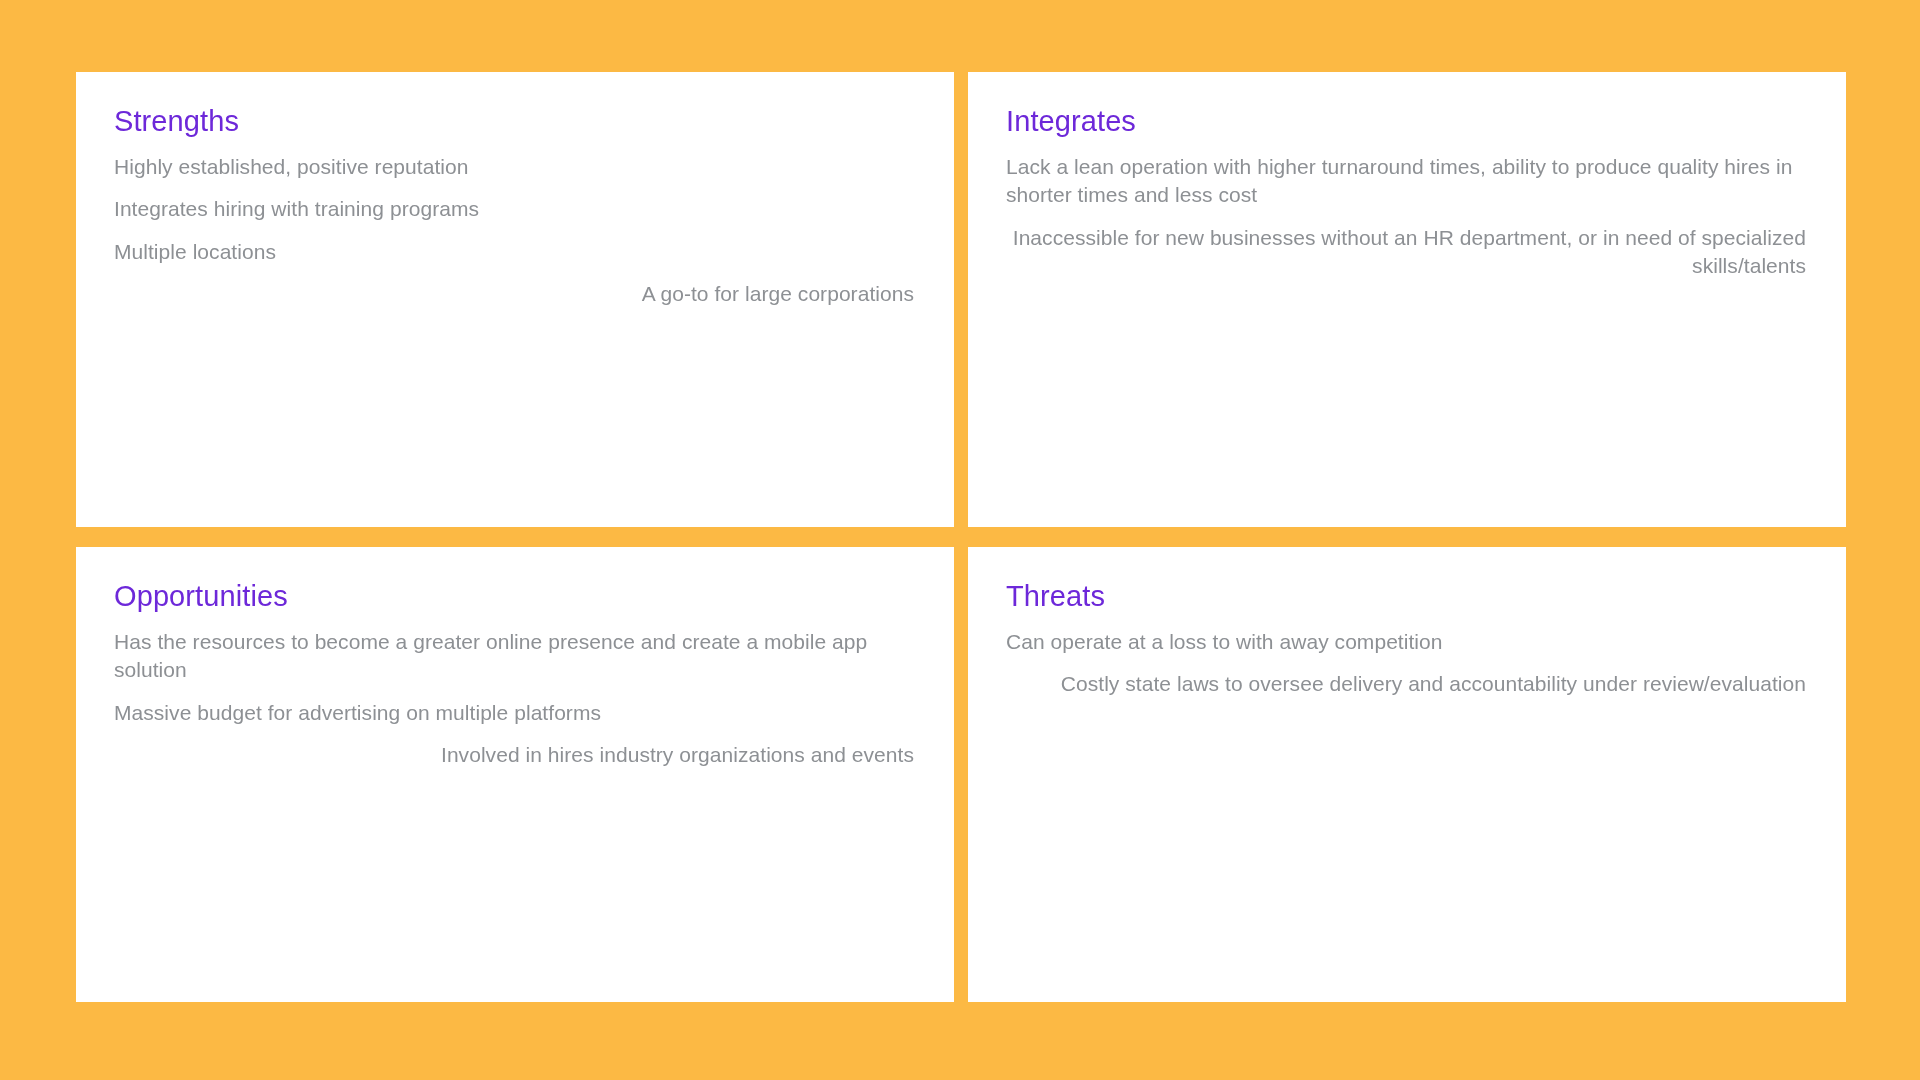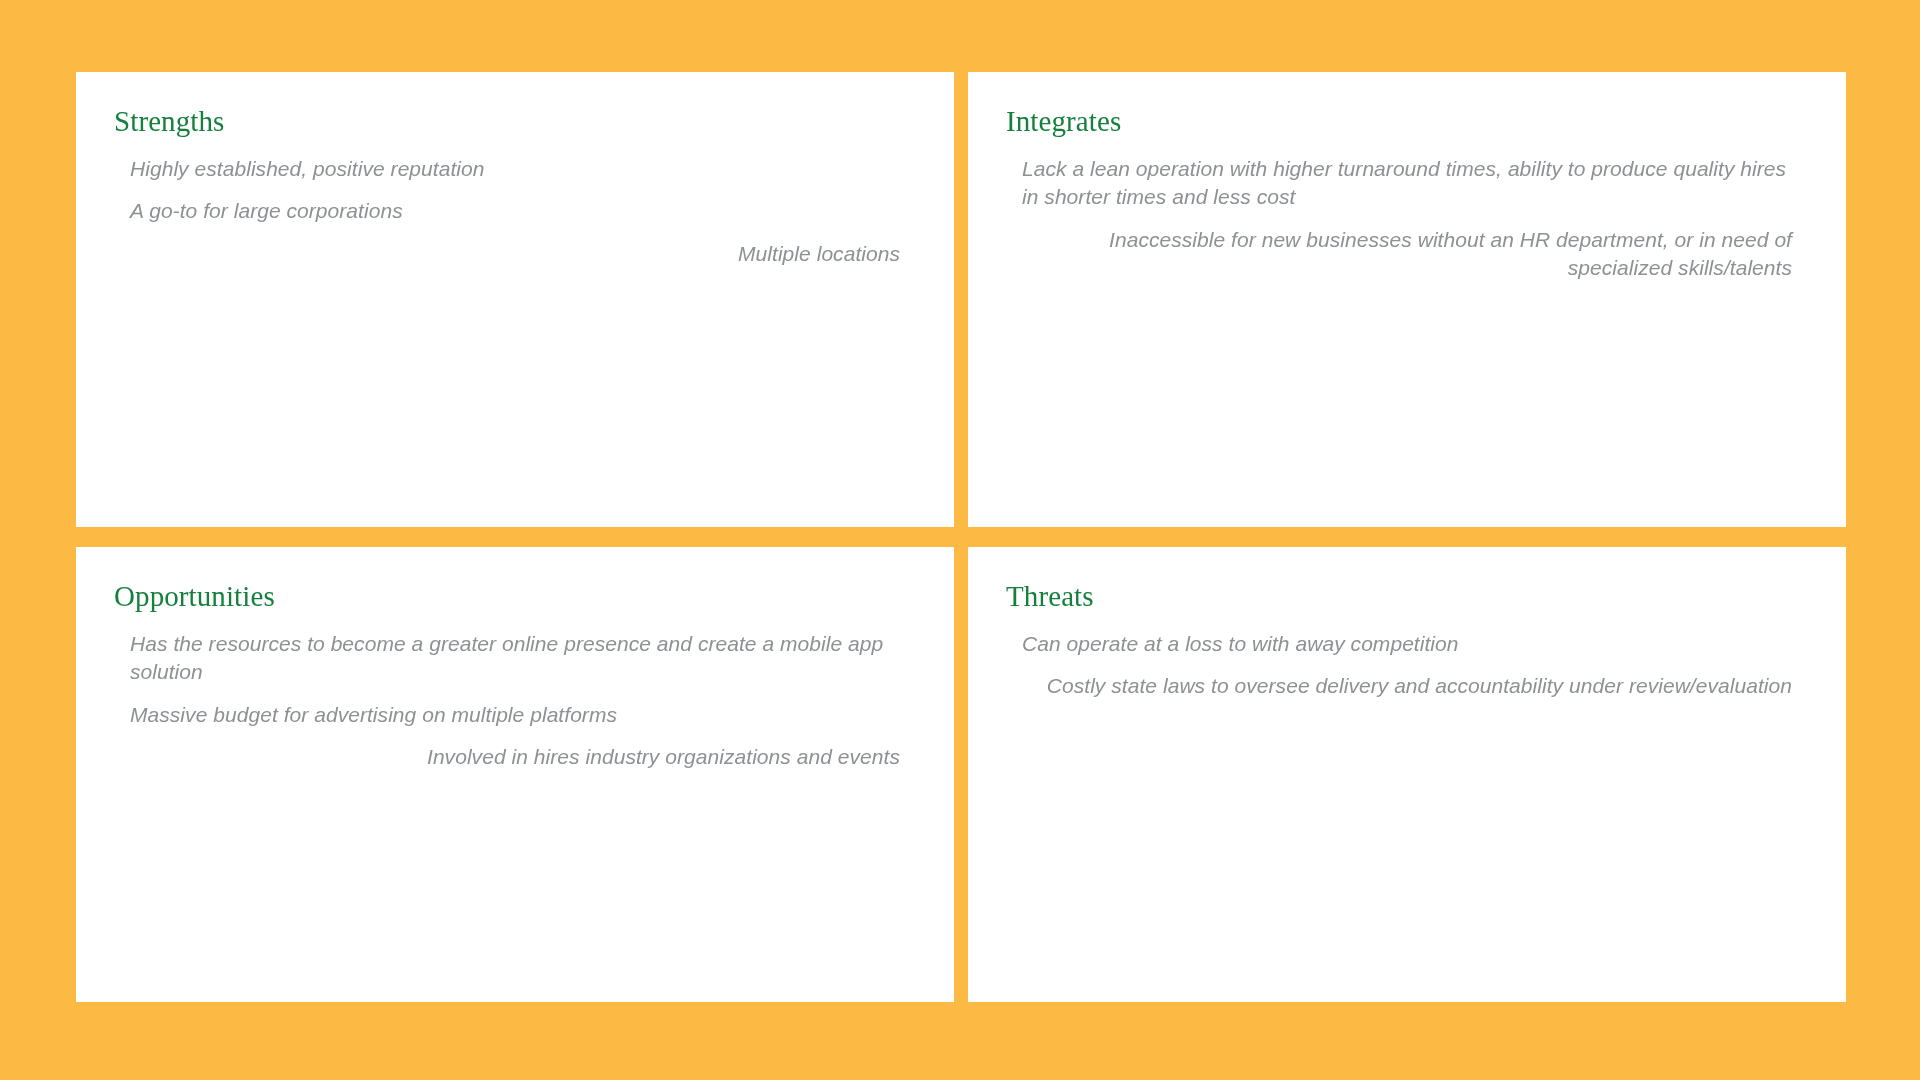--- a/index.html
+++ b/index.html
@@ -26,32 +26,30 @@
     row-gap: 20px;
   }
   .quadrant {
     background: #FFFFFF;
     box-sizing: border-box;
     padding: 32px 38px 28px 38px;
     overflow: hidden;
   }
   .quadrant-title {
     font-size: 29px;
-    color: #15803d;
+    color: #6d28d9;
     font-weight: 400;
     letter-spacing: 0.1px;
     margin: 0 0 14px 0;
     line-height: 1.2;
-    font-family: Liberation Serif, serif;
   }
   .item-list {
-    margin: 16px;
+    margin: 0;
     padding: 0;
     list-style: none;
-    font-style: italic;
   }
   .item {
     font-size: 21px;
     line-height: 1.36;
     color: #8d9094;
     margin-bottom: 14px;
     letter-spacing: 0.05px;
     max-width: 800px;
   }
   .item:last-child {
@@ -61,22 +59,23 @@
 </style>
 </head>
 <body>
 
 <div class="swot-grid">
 
   <div class="quadrant">
     <h2 class="quadrant-title">Strengths</h2>
     <ul class="item-list">
       <li class="item">Highly established, positive reputation</li>
+      <li class="item">Integrates hiring with training programs</li>
+      <li class="item">Multiple locations</li>
       <li class="item">A go-to for large corporations</li>
-      <li class="item">Multiple locations</li>
     </ul>
   </div>
 
   <div class="quadrant">
     <h2 class="quadrant-title">Integrates</h2>
     <ul class="item-list">
       <li class="item">Lack a lean operation with higher turnaround times, ability to produce quality hires in shorter times and less cost</li>
       <li class="item">Inaccessible for new businesses without an HR department, or in need of specialized skills/talents</li>
     </ul>
   </div>

